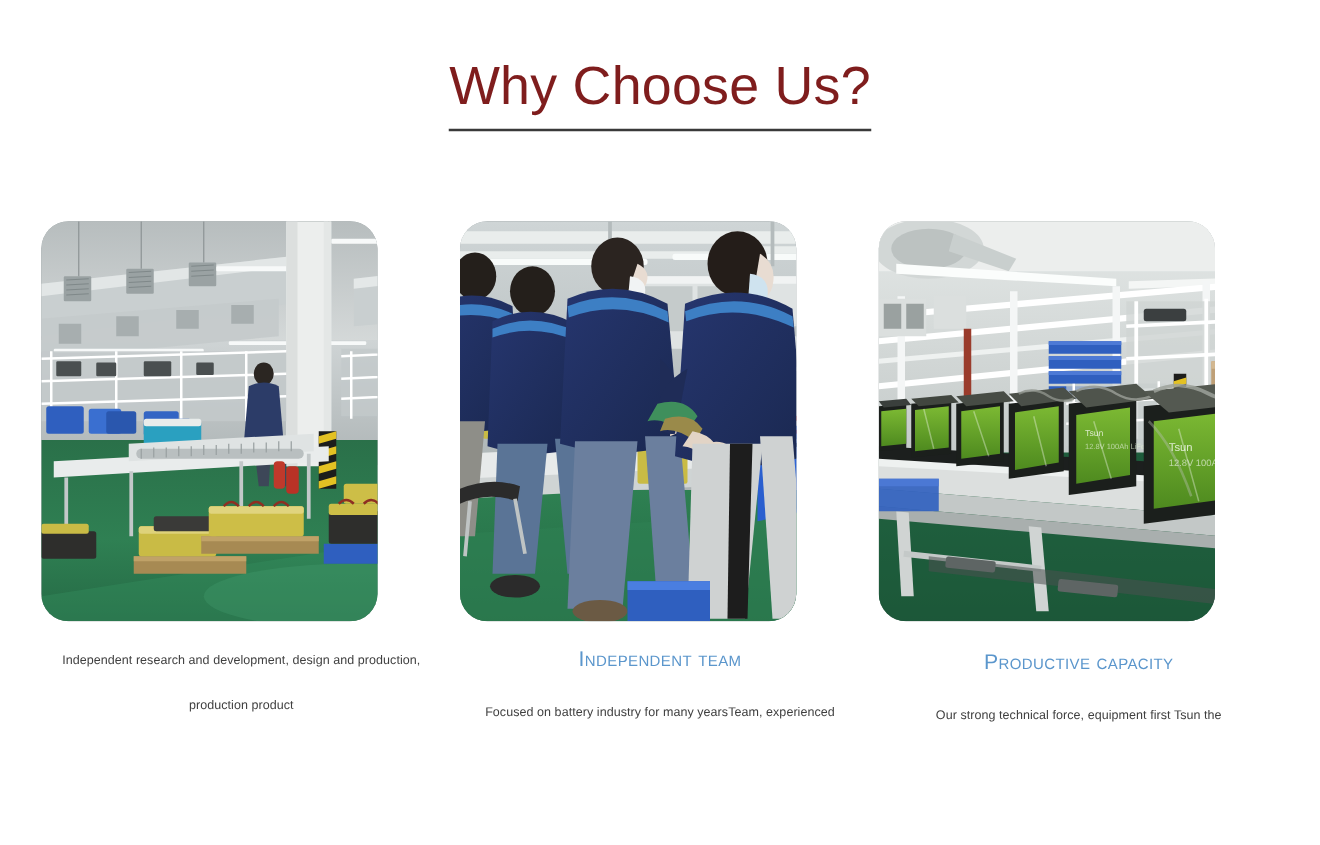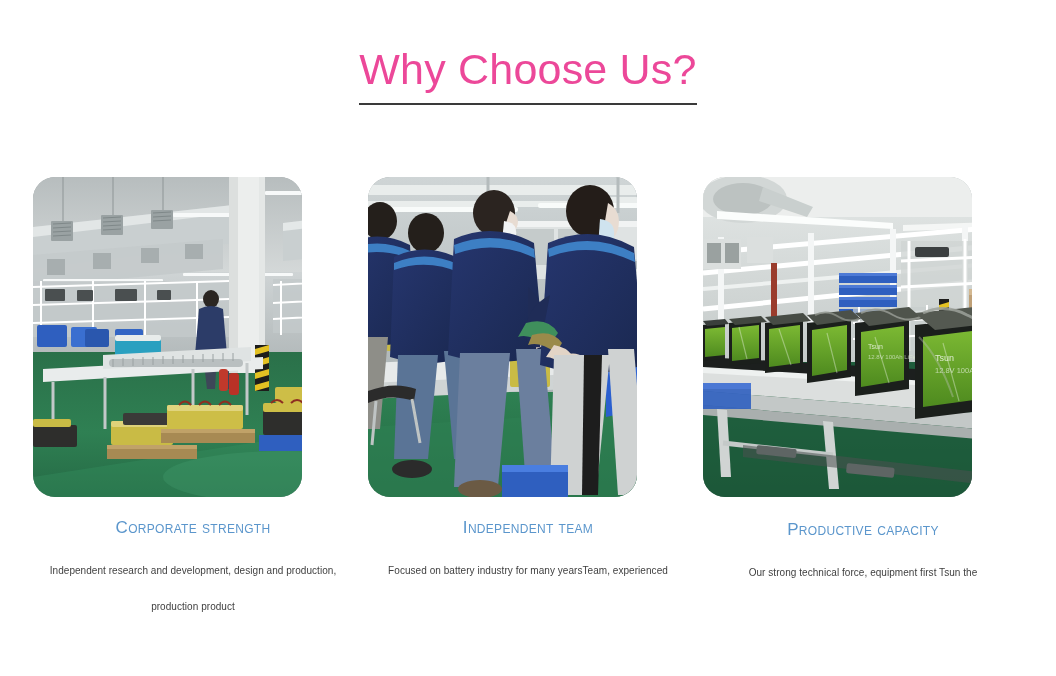--- a/index.html
+++ b/index.html
@@ -29,21 +29,21 @@
     left: 0;
     top: 14px;
     width: 1056px;
     text-align: center;
   }
   .page-title {
     display: inline-block;
     font-family: "Liberation Sans", sans-serif;
     font-size: 43px;
     font-weight: 400;
-    color: #ec4899;
+    color: #7f1d1d;
     letter-spacing: 0.2px;
     line-height: 52px;
     padding-bottom: 8px;
     border-bottom: 2px solid #3a3a3a;
   }
 
   
   .cards {
     position: absolute;
     left: 33px;
@@ -266,21 +266,20 @@
             <rect x="276" y="228" width="44" height="26" rx="2" fill="#2e2e2c"></rect>
             <rect x="276" y="222" width="44" height="9" rx="2" fill="#cdbe47"></rect>
             <rect x="242" y="210" width="40" height="16" rx="2" fill="#cdbe47"></rect>
             <rect x="286" y="206" width="34" height="16" rx="2" fill="#cdbe47"></rect>
             <g stroke="#8e2f22" stroke-width="2" fill="none">
               <path d="M238 226 q6 -6 12 0 M258 226 q6 -6 12 0 M286 222 q6 -6 12 0 M306 221 q6 -6 12 0"></path>
             </g>
           </g>
         </svg>
       </div>
-      <h3 class="card-heading">Corporate strength</h3>
       <p class="card-body">Independent research and development, design and production, production product</p>
     </div>
 
     <div class="card">
       <div class="photo">
         <svg viewBox="0 0 320 320" preserveAspectRatio="none" aria-hidden="true">
           <defs>
             <linearGradient id="c2bg" x1="0" y1="0" x2="0" y2="1">
               <stop offset="0" stop-color="#cfd5d6"></stop>
                 <stop offset="1" stop-color="#aab2b3"></stop>

